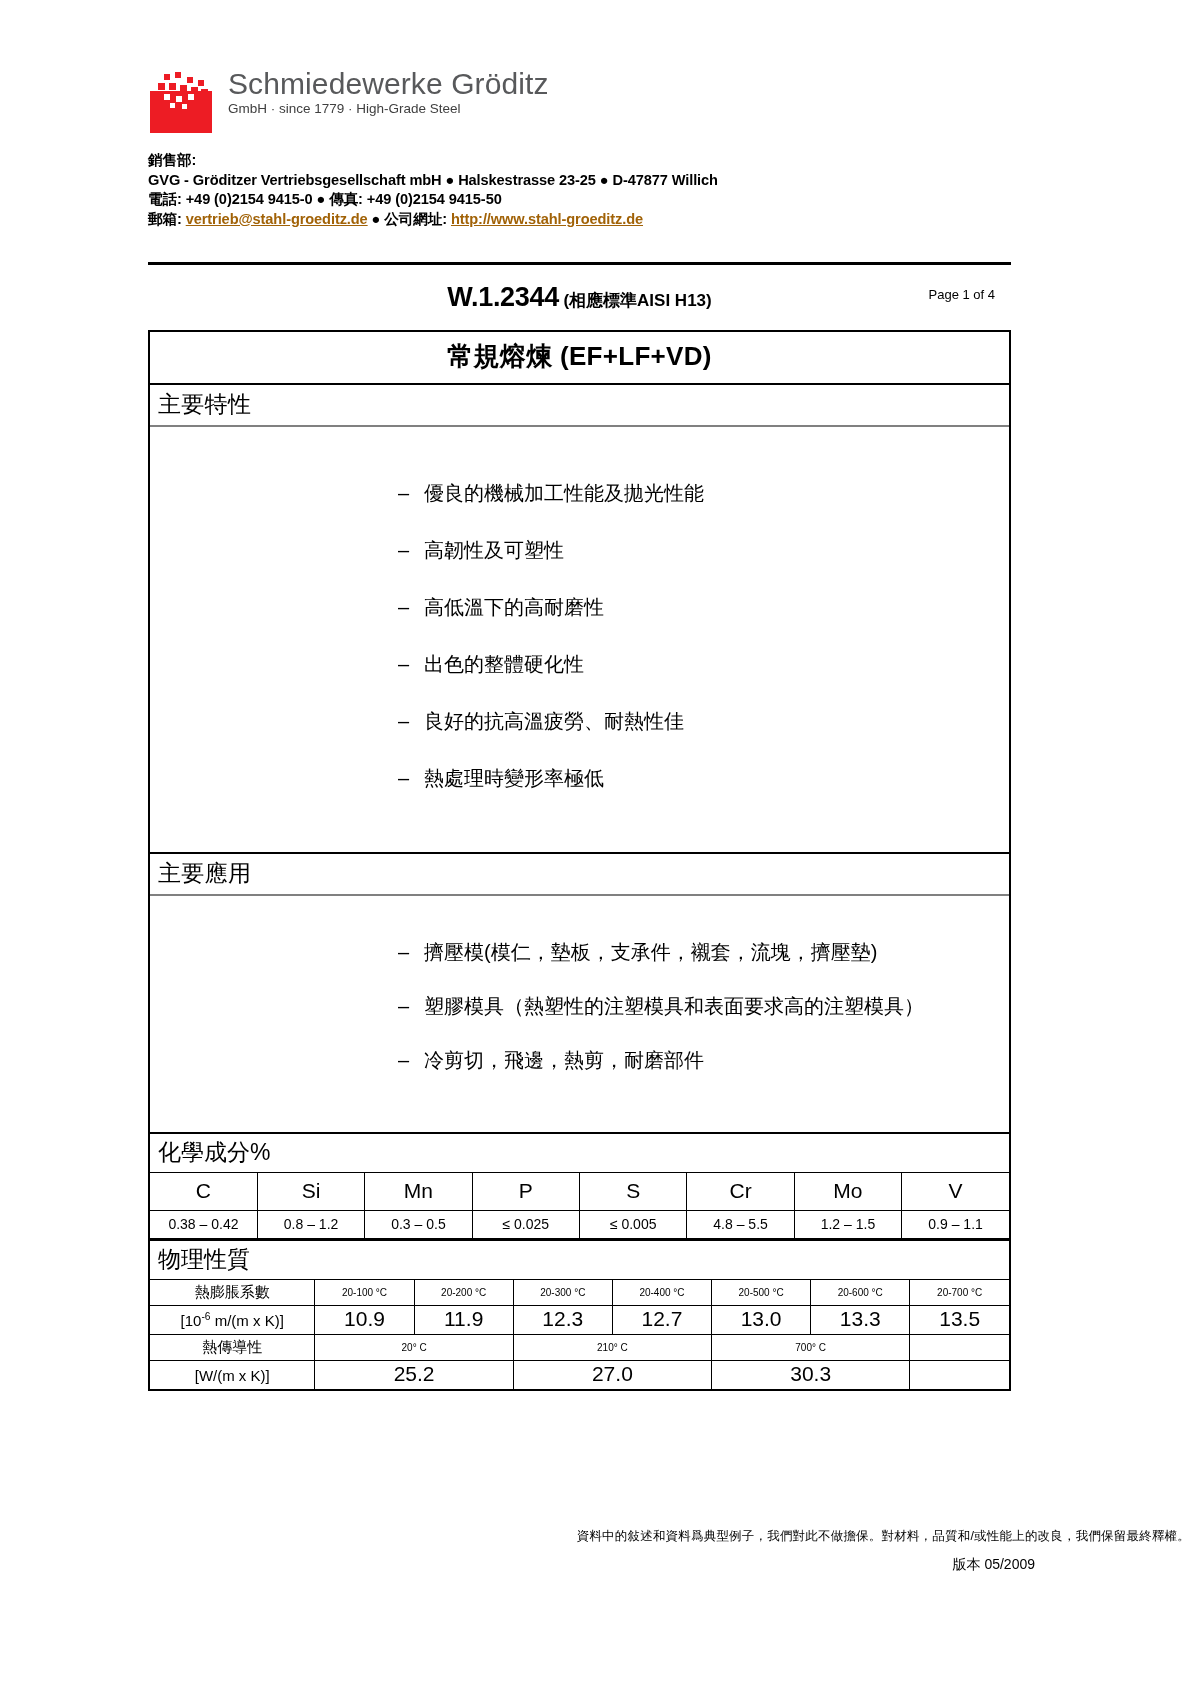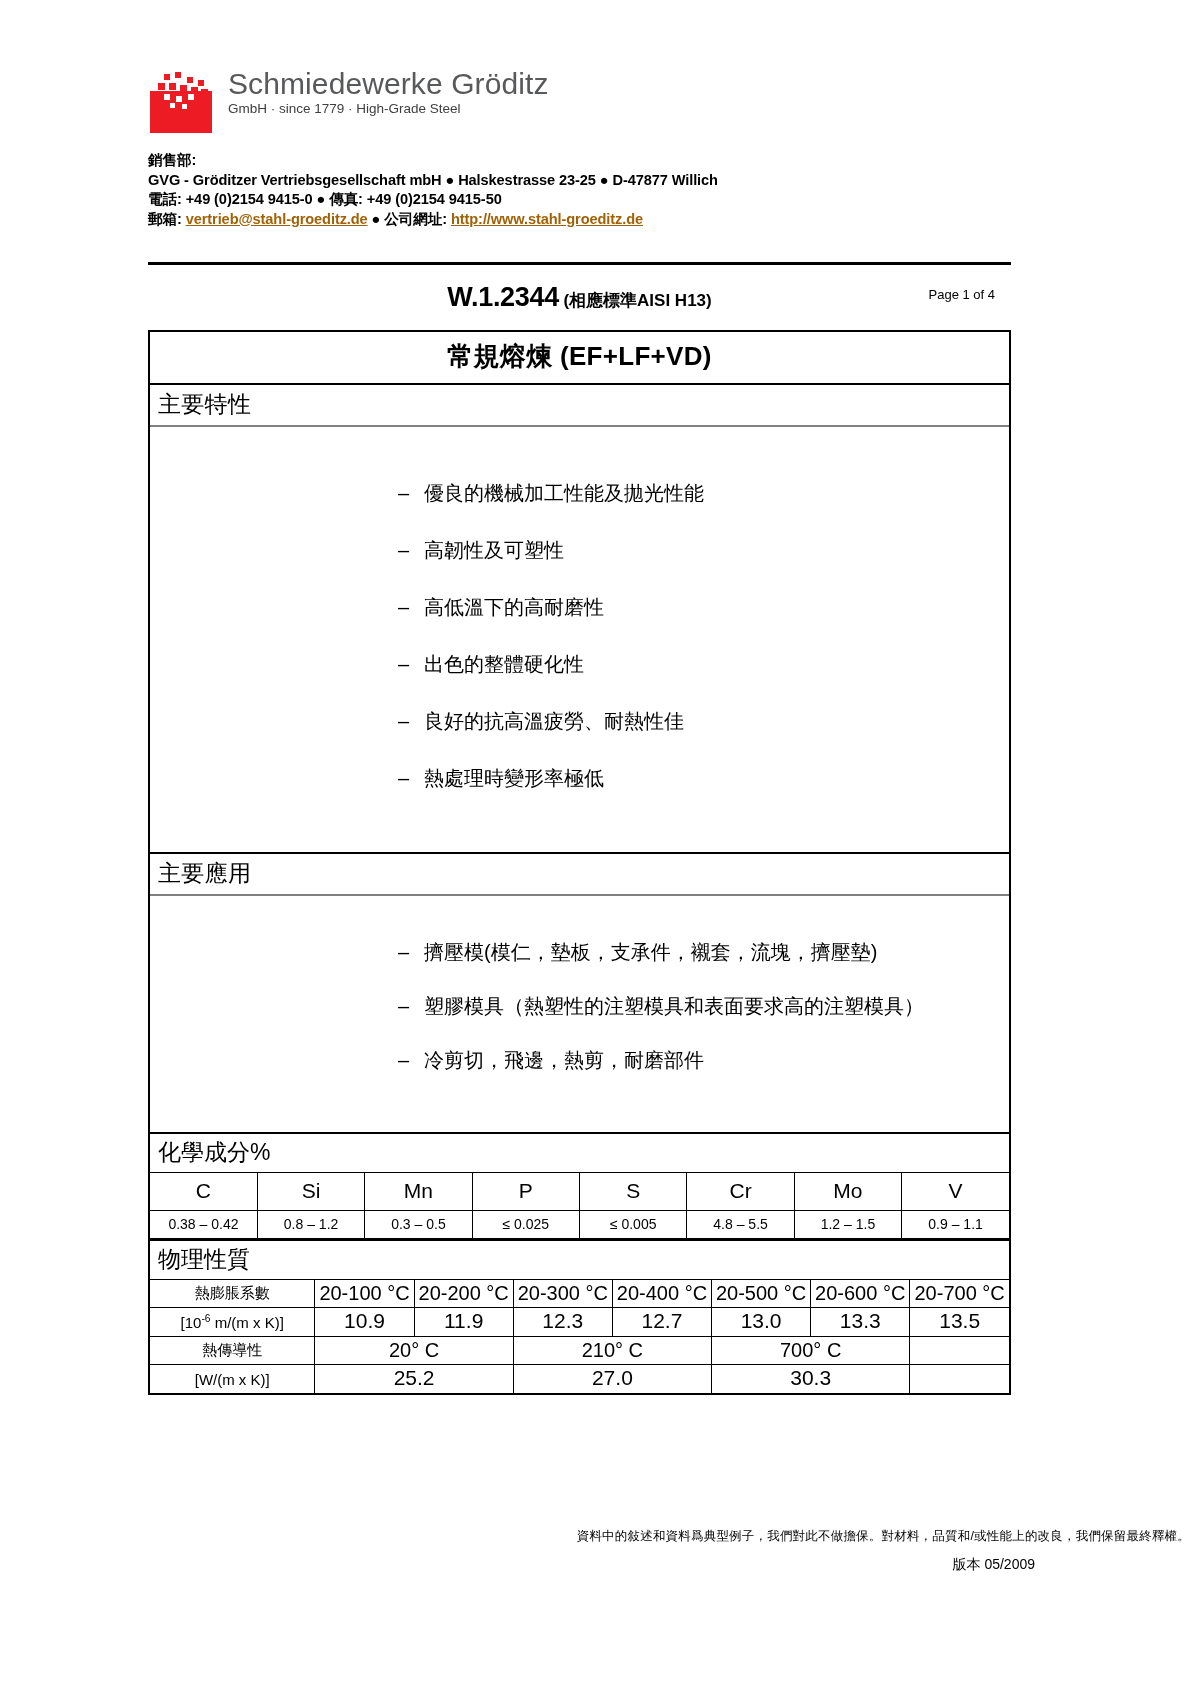--- a/index.html
+++ b/index.html
@@ -208,21 +208,21 @@
     padding: 3px 0 4px 8px;
   }
   table.phys {
     width: 100%;
     border-collapse: collapse;
     table-layout: fixed;
   }
   table.phys td {
     border: 1.5px solid #000;
     text-align: center;
-    font-size: 20px;
+    font-size: 10px;
     padding: 2px 1px;
     white-space: nowrap;
   }
   table.phys td.label {
     font-size: 15px;
     padding: 3px 2px;
   }
   table.phys td.val {
     font-size: 21px;
     padding: 1px 1px 3px;

